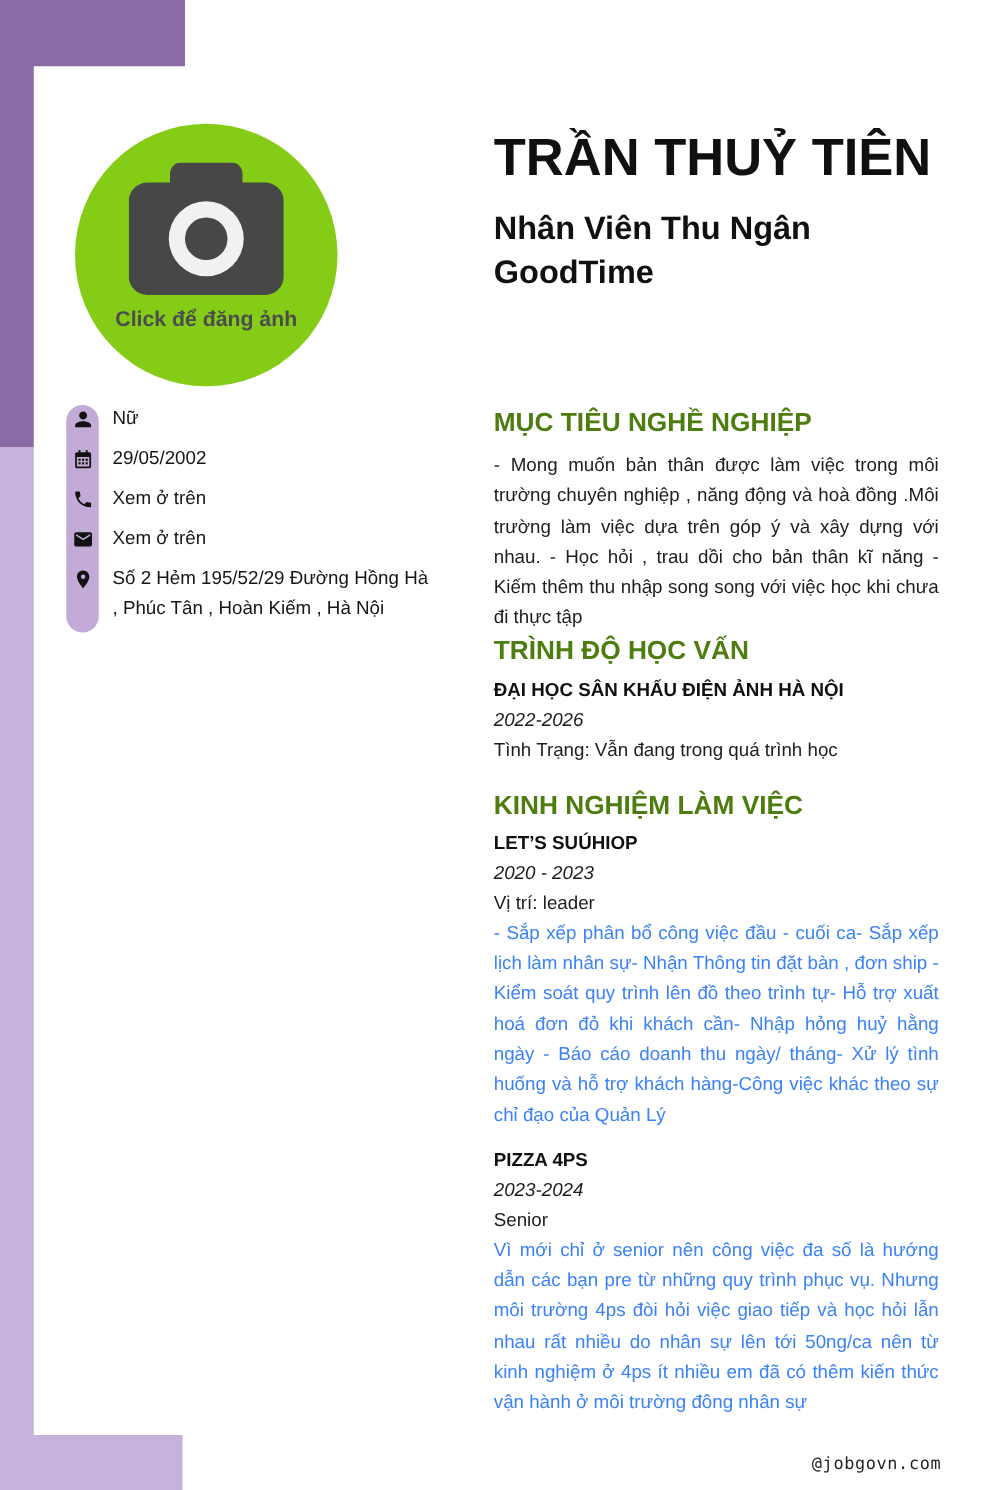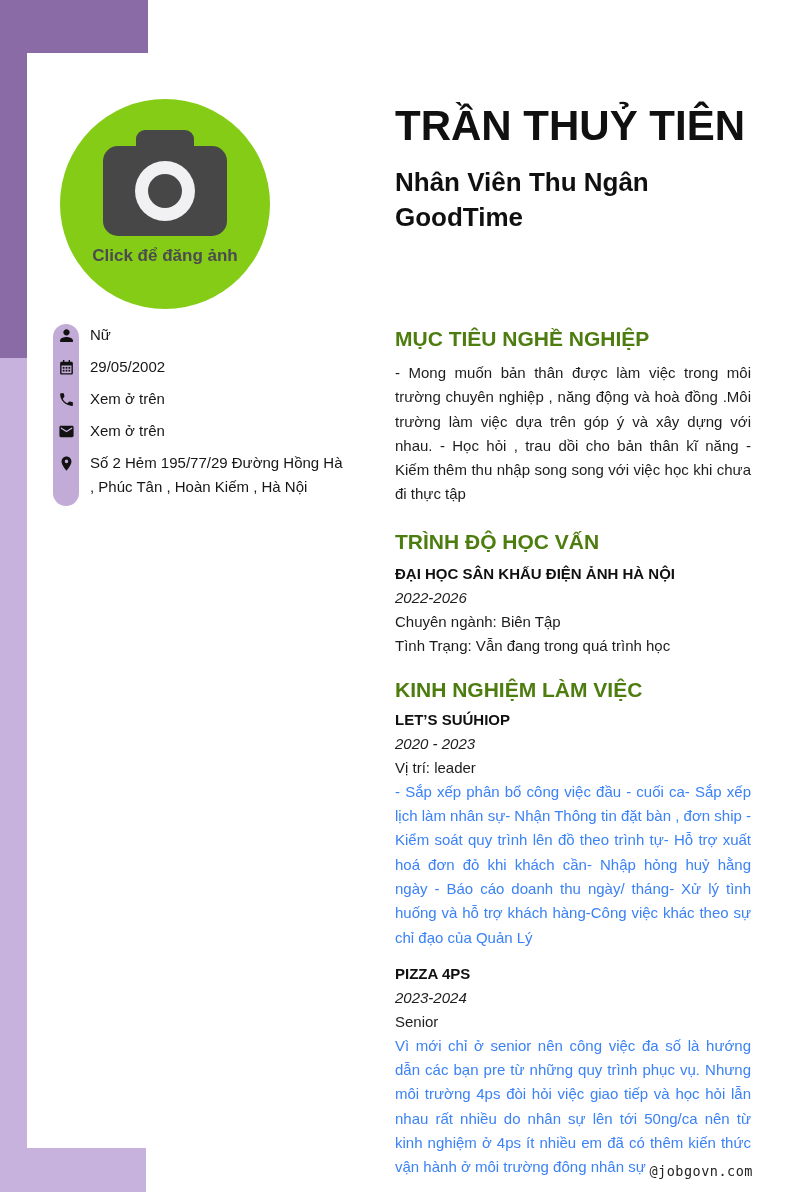--- a/index.html
+++ b/index.html
@@ -27,21 +27,21 @@
 
   
   .pill{position:absolute;left:53px;top:324px;width:26px;height:182px;border-radius:13px;background:#c3abd7;}
   .c-icon{position:absolute;left:58px;width:17px;height:17px;}
   .c-icon svg{display:block;width:17px;height:17px;}
   .c-text{position:absolute;left:90px;width:254px;font-size:15px;line-height:24px;color:#161616;}
 
   
   .main{position:absolute;left:395px;top:325px;width:356px;}
   .sec-title{font-size:21px;font-weight:700;line-height:27px;color:#4d7c0f;margin:0;}
-  .mt-edu{margin-top:21px;}
+  .mt-edu{margin-top:0;}
   .mt-exp{margin-top:18px;}
   .para{font-size:15px;line-height:24.3px;text-align:justify;margin:9px 0 0 0;color:#1d1d1d;}
   .line{font-size:15px;line-height:24px;margin:0;color:#1d1d1d;}
   .bold-line{font-weight:700;color:#101010;}
   .italic-line{font-style:italic;}
   .first-line{margin-top:7px;}
   .job{margin-top:5px;}
   .job2{margin-top:12px;}
   .job-para{font-size:15px;line-height:24.3px;text-align:justify;margin:0;color:#3b82f6;}
 
@@ -108,31 +108,30 @@
         <path d="M20 4H4c-1.1 0-1.99.9-1.99 2L2 18c0 1.1.9 2 2 2h16c1.1 0 2-.9 2-2V6c0-1.1-.9-2-2-2zm0 4-8 5-8-5V6l8 5 8-5v2z"></path>
       </svg>
   </span>
   <div class="c-text" style="top:419px">Xem ở trên</div>
 
   <span class="c-icon" style="top:455px">
     <svg viewBox="0 0 24 24" fill="#121212">
         <path d="M12 2C8.13 2 5 5.13 5 9c0 5.25 7 13 7 13s7-7.75 7-13c0-3.87-3.13-7-7-7zm0 9.5a2.5 2.5 0 1 1 0-5 2.5 2.5 0 0 1 0 5z"></path>
       </svg>
   </span>
-  <div class="c-text" style="top:451px">Số 2 Hẻm 195/77/29 Đường Hồng Hà , Phúc Tân , Hoàn Kiếm , Hà Nội</div>
+  <div class="c-text" style="top:451px">Số 2 Hẻm 195/52/29 Đường Hồng Hà , Phúc Tân , Hoàn Kiếm , Hà Nội</div>
 
   <main class="main">
 
     <h2 class="sec-title">MỤC TIÊU NGHỀ NGHIỆP</h2>
     <p class="para">- Mong muốn bản thân được làm việc trong môi trường chuyên nghiệp , năng động và hoà đồng .Môi trường làm việc dựa trên góp ý và xây dựng với nhau. - Học hỏi , trau dồi cho bản thân kĩ năng - Kiếm thêm thu nhập song song với việc học khi chưa đi thực tập</p>
 
     <h2 class="sec-title mt-edu">TRÌNH ĐỘ HỌC VẤN</h2>
     <div class="line bold-line first-line">ĐẠI HỌC SÂN KHẤU ĐIỆN ẢNH HÀ NỘI</div>
     <div class="line italic-line">2022-2026</div>
-    <div class="line">Chuyên ngành: Biên Tập</div>
     <div class="line">Tình Trạng: Vẫn đang trong quá trình học</div>
 
     <h2 class="sec-title mt-exp">KINH NGHIỆM LÀM VIỆC</h2>
 
     <div class="job">
       <div class="line bold-line">LET’S SUÚHIOP</div>
       <div class="line italic-line">2020 - 2023</div>
       <div class="line">Vị trí: leader</div>
       <p class="job-para">- Sắp xếp phân bổ công việc đầu - cuối ca- Sắp xếp lịch làm nhân sự- Nhận Thông tin đặt bàn , đơn ship - Kiểm soát quy trình lên đồ theo trình tự- Hỗ trợ xuất hoá đơn đỏ khi khách cần- Nhập hỏng huỷ hằng ngày - Báo cáo doanh thu ngày/ tháng- Xử lý tình huống và hỗ trợ khách hàng-Công việc khác theo sự chỉ đạo của Quản Lý</p>
     </div>

